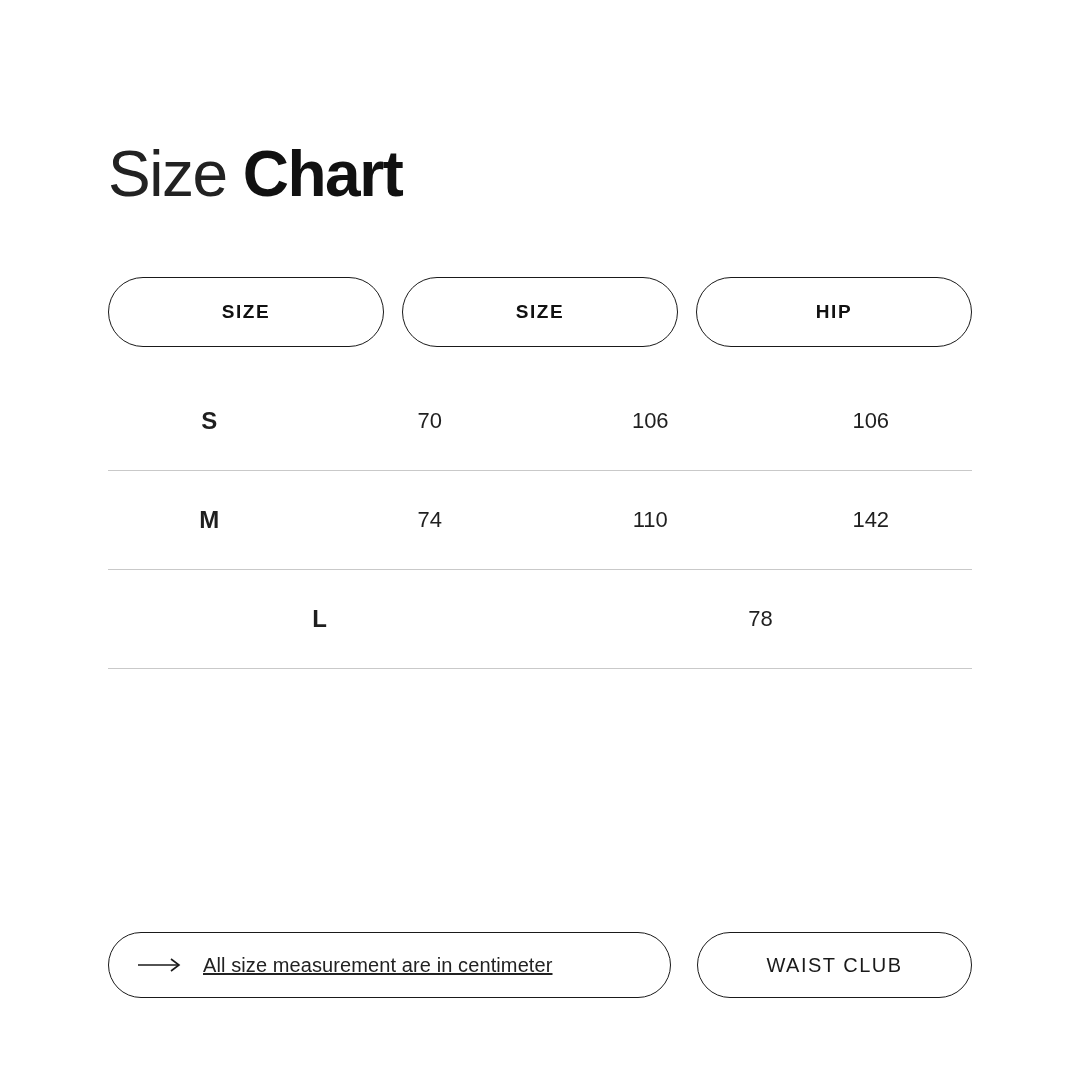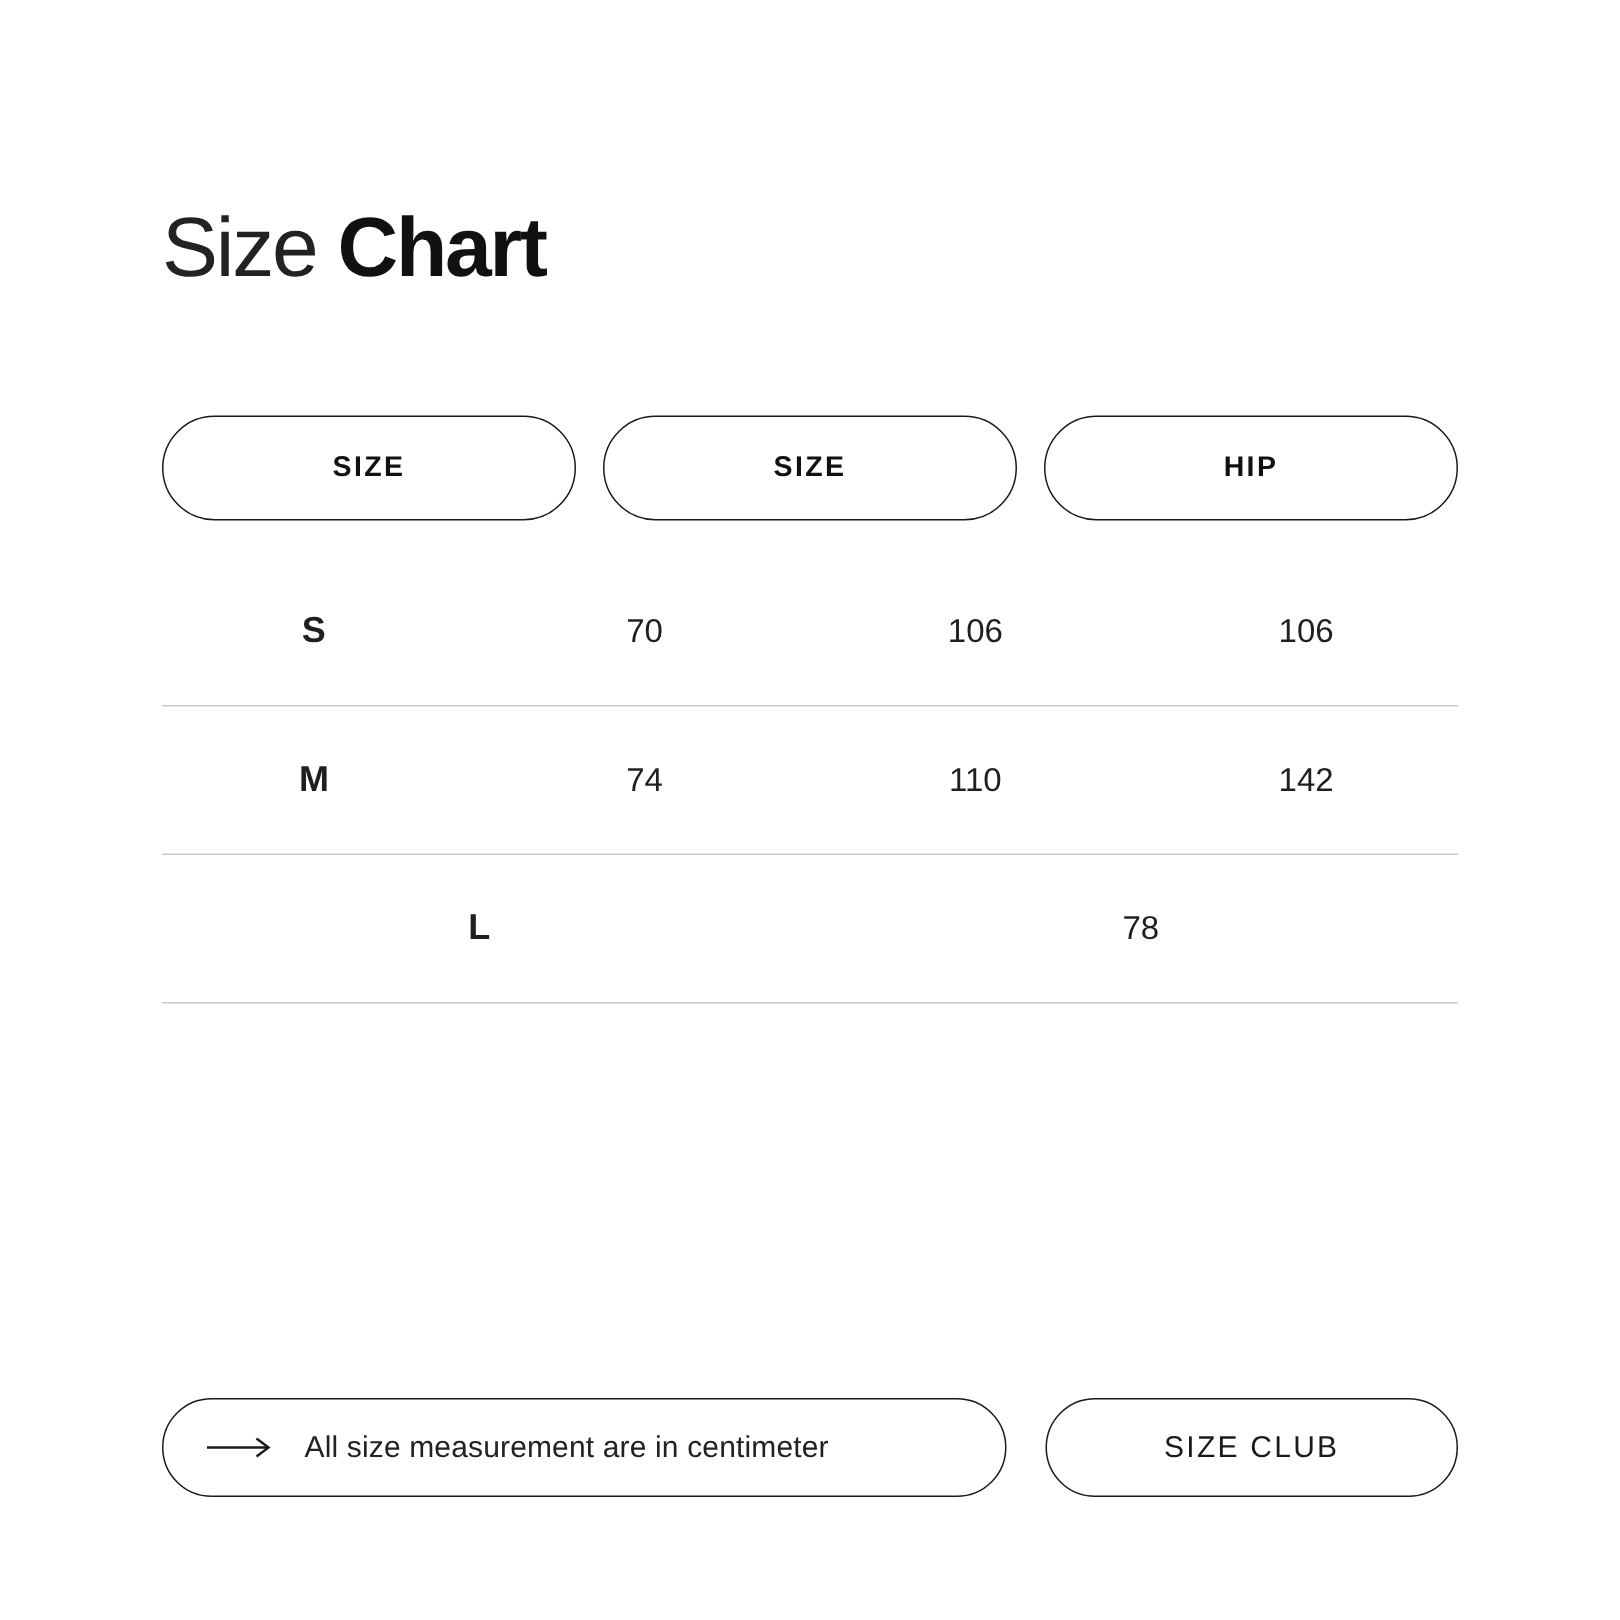--- a/index.html
+++ b/index.html
@@ -20,21 +20,21 @@
     width: 1080px;
     height: 1080px;
     box-sizing: border-box;
   }
 
   
   .title {
     position: absolute;
     left: 108px;
     top: 98px;
-    font-size: 56px;
+    font-size: 64px;
     line-height: 1.05;
     letter-spacing: -1.5px;
     white-space: nowrap;
   }
   .title .light {
     font-weight: 400;
     color: #222222;
   }
   .title .bold {
     font-weight: 700;
@@ -121,20 +121,21 @@
   .arrow-icon {
     display: inline-flex;
     align-items: center;
     flex: 0 0 auto;
   }
   .note-text {
     font-size: 20px;
     font-weight: 400;
     color: #222222;
     letter-spacing: 0.1px;
+    text-decoration: underline;
   }
   .brand-text {
     font-size: 20px;
     font-weight: 400;
     letter-spacing: 1.5px;
     color: #1a1a1a;
   }
 </style>
 </head>
 <body>
@@ -180,18 +181,18 @@
       <span class="arrow-icon">
         <svg width="46" height="16" viewBox="0 0 46 16" fill="none" xmlns="http://www.w3.org/2000/svg">
           <line x1="1" y1="8" x2="42" y2="8" stroke="#1a1a1a" stroke-width="1.6"></line>
           <polyline points="34,2 42,8 34,14" stroke="#1a1a1a" stroke-width="1.6" fill="none"></polyline>
         </svg>
       </span>
       <span class="note-text">All size measurement are in centimeter</span>
     </div>
 
     <div class="pill brand">
-      <span class="brand-text">SIZE CLUB</span>
+      <span class="brand-text">WAIST CLUB</span>
     </div>
 
   </div>
 
 </div>
 
 </body></html>

